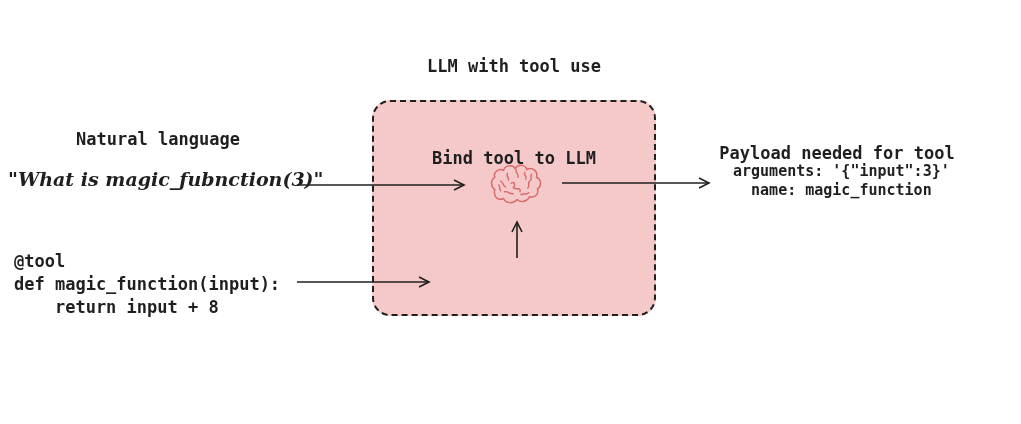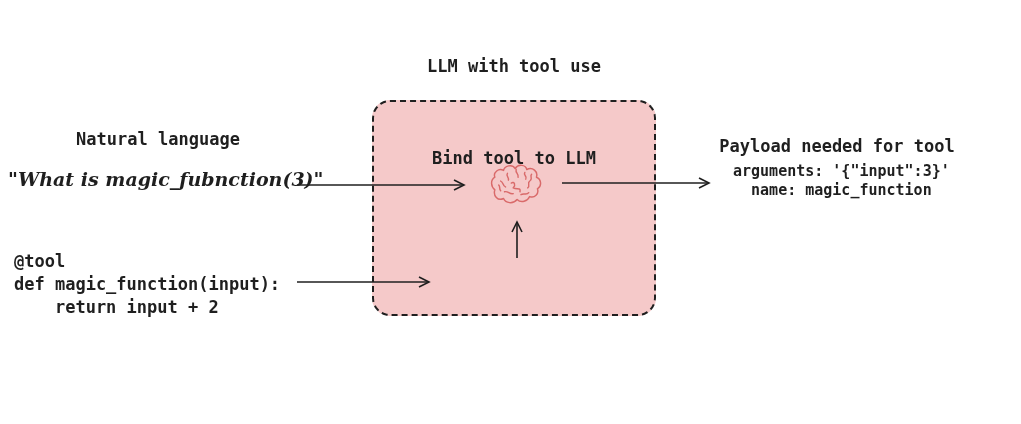--- a/index.html
+++ b/index.html
@@ -21,21 +21,21 @@
     font-family: "DejaVu Sans Mono", monospace;
     font-weight: bold;
     font-size: 17px;
     line-height: 20px;
     color: #1f1f1f;
     text-align: center;
     white-space: nowrap;
   }
   .diagram-title   { left: 372px; top: 56px;  width: 284px; }
   .nl-heading     { left: 28px;  top: 129px; width: 260px; }
-  .payload-heading { left: 712px; top: 136px; width: 250px; }
+  .payload-heading { left: 712px; top: 143px; width: 250px; }
 
   .nl-quote {
     position: absolute;
     left: 8px; top: 168px; width: 300px;
     font-family: "DejaVu Serif", serif;
     font-style: italic;
     font-weight: bold;
     font-size: 19px;
     color: #1f1f1f;
     text-align: center;
@@ -104,21 +104,21 @@
 <div class="canvas">
 
   <div class="mono-label diagram-title">LLM with tool use</div>
 
   <div class="mono-label nl-heading">Natural language</div>
 
   <div class="nl-quote">"What is magic_fubnction(3)"</div>
 
   <pre class="code-block tool-code">@tool
 def magic_function(input):
-    return input + 2</pre>
+    return input + 8</pre>
 
   <div class="bind-box">
     <div class="bind-box-heading">Bind tool to LLM</div>
 
     <div class="brain-wrap">
       <svg viewBox="0 0 60 46" width="58" height="46">
         <g fill="none" stroke="#d96a6a" stroke-width="1.5" stroke-linecap="round" stroke-linejoin="round">
           <path d="M9,29 C5,26 4,19 9,16 C7,11 13,6 18,9 C19,4 27,2 30,7 C33,2 41,3 42,8 C48,5 54,10 52,16 C57,18 58,25 53,28 C55,33 50,38 45,36 C43,41 36,43 32,39 C28,44 20,43 18,38 C12,41 7,35 9,29 Z"></path>
           <path d="M22,12 C20,15 24,16 23,19"></path>
           <path d="M31,8 C30,12 34,12 33,16"></path>

